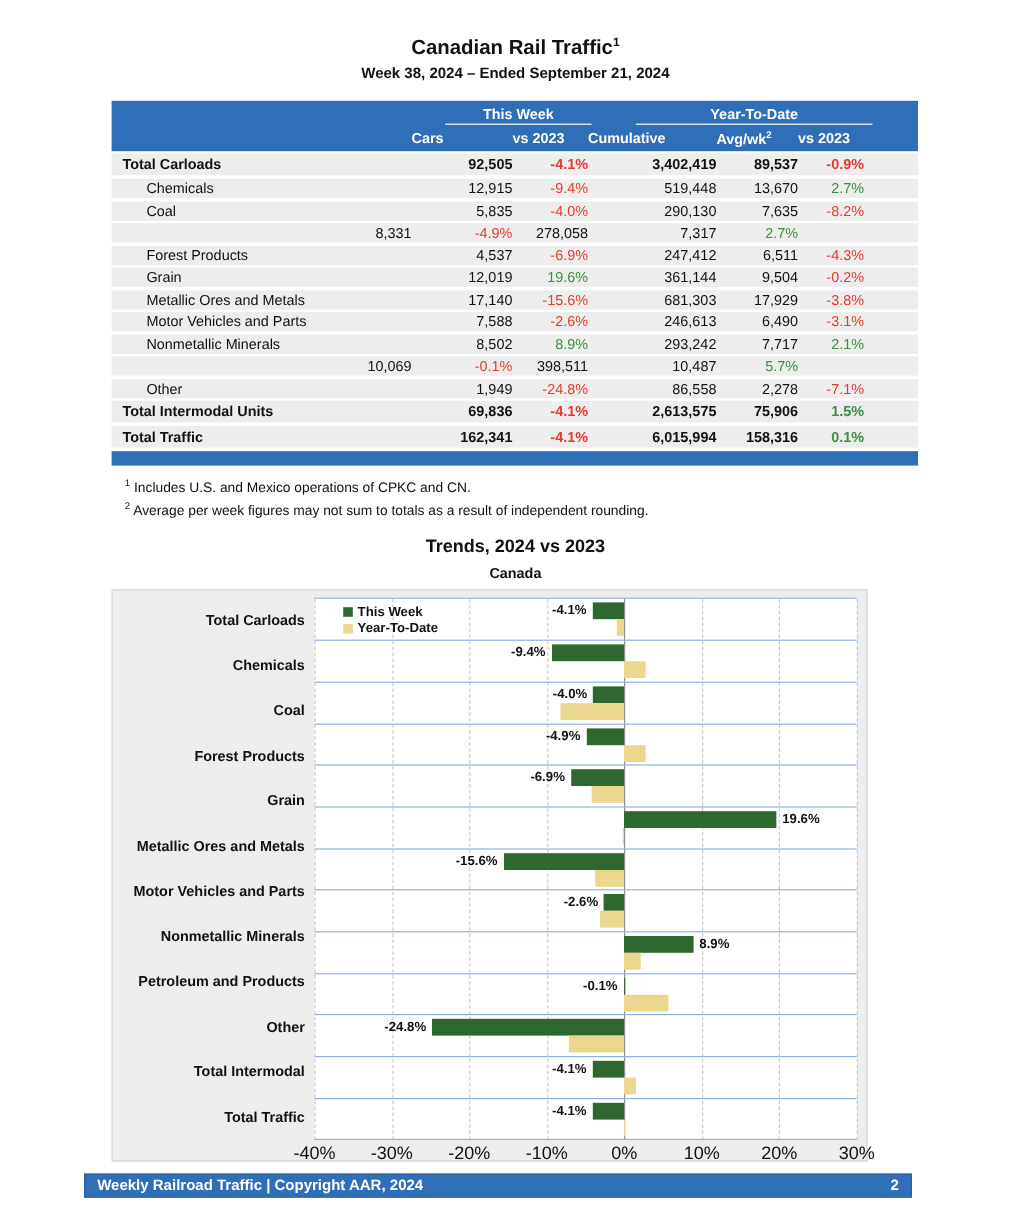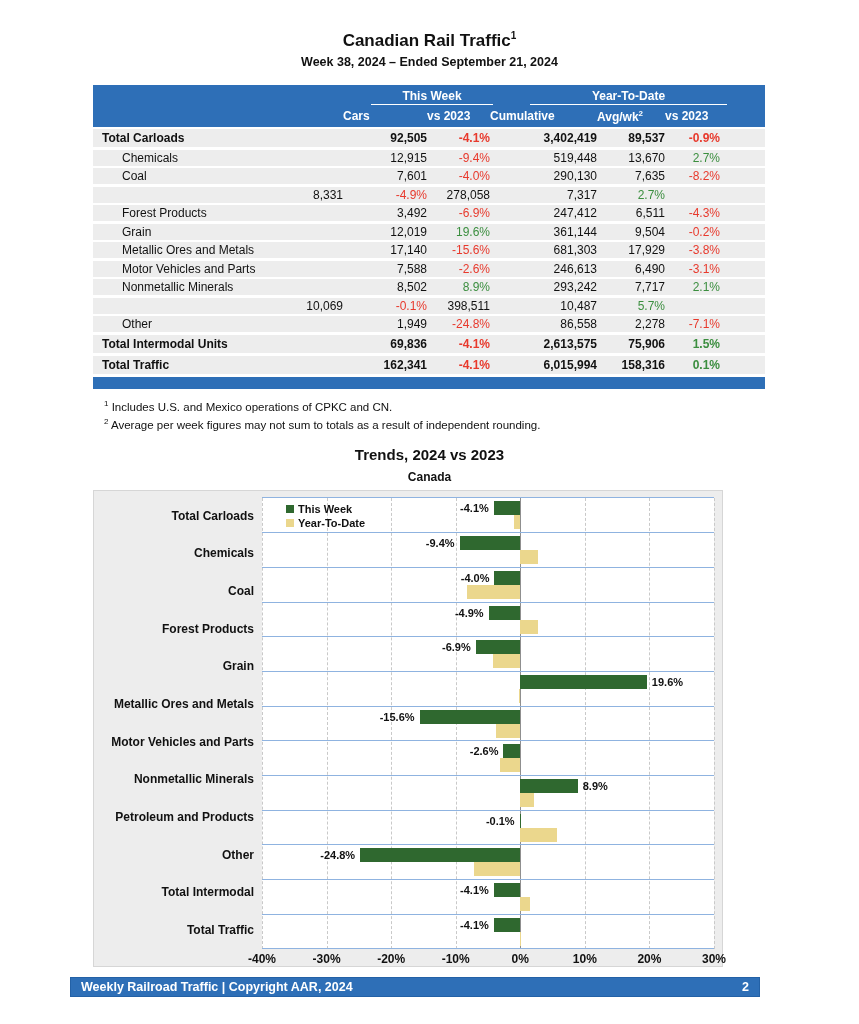--- a/index.html
+++ b/index.html
@@ -57,21 +57,21 @@
   .bar { position:absolute; height:14px; }
   .bar.tw  { top:3px;  background:#2F682F; }
   .bar.ytd { top:17px; background:#EBD78D; }
   .bar-label { position:absolute; top:3px; height:14px; line-height:14px;
                font-weight:bold; font-size:11px; white-space:nowrap; }
   .legend { position:absolute; left:24px; top:4px; }
   .legend-item { display:flex; align-items:center; height:14px;
                  font-size:11px; font-weight:bold; }
   .legend-swatch { width:8px; height:8px; margin-right:4px; }
   .x-axis { position:absolute; left:168px; top:461px; width:452px; height:15px; }
-  .x-tick { position:absolute; transform:translateX(-50%); font-weight:bold; font-size:12px; }
+  .x-tick { position:absolute; transform:translateX(-50%); font-weight:normal; font-size:15px; }
 
   
   .footer-bar { display:flex; justify-content:space-between; align-items:center;
                 width:690px; height:20px; margin:10px 0 0 70px; padding:0 10px;
                 background:#2E6FB7; border:1px solid #2361A6;
                 color:#fff; font-weight:bold; font-size:12.5px; }
 </style>
 </head>
 <body>
 
@@ -106,38 +106,38 @@
         <div class="cell label">Chemicals</div>
         <div class="cell num">12,915</div>
         <div class="cell num neg">-9.4%</div>
         <div class="cell num">519,448</div>
         <div class="cell num">13,670</div>
         <div class="cell num pos">2.7%</div>
         <div class="cell"></div>
       </div>
       <div class="trow grid-cols item">
         <div class="cell label">Coal</div>
-        <div class="cell num">7,601</div>
+        <div class="cell num">5,835</div>
         <div class="cell num neg">-4.0%</div>
         <div class="cell num">290,130</div>
         <div class="cell num">7,635</div>
         <div class="cell num neg">-8.2%</div>
         <div class="cell"></div>
       </div>
       <div class="trow grid-cols item">
         <div class="cell num">8,331</div>
         <div class="cell num neg">-4.9%</div>
         <div class="cell num">278,058</div>
         <div class="cell num">7,317</div>
         <div class="cell num pos">2.7%</div>
         <div class="cell"></div>
       </div>
       <div class="trow grid-cols item">
         <div class="cell label">Forest Products</div>
-        <div class="cell num">3,492</div>
+        <div class="cell num">4,537</div>
         <div class="cell num neg">-6.9%</div>
         <div class="cell num">247,412</div>
         <div class="cell num">6,511</div>
         <div class="cell num neg">-4.3%</div>
         <div class="cell"></div>
       </div>
       <div class="trow grid-cols item">
         <div class="cell label">Grain</div>
         <div class="cell num">12,019</div>
         <div class="cell num pos">19.6%</div>

